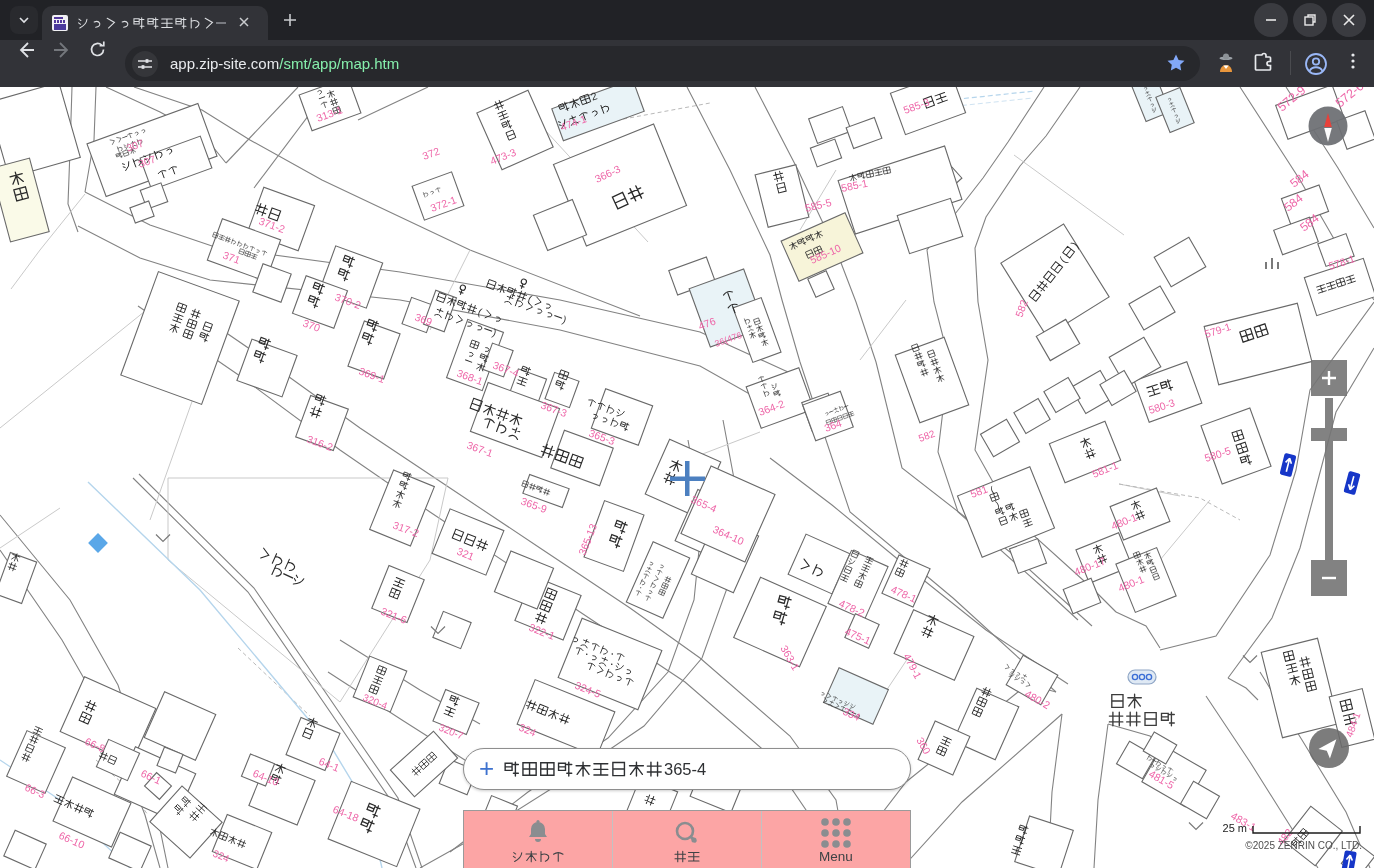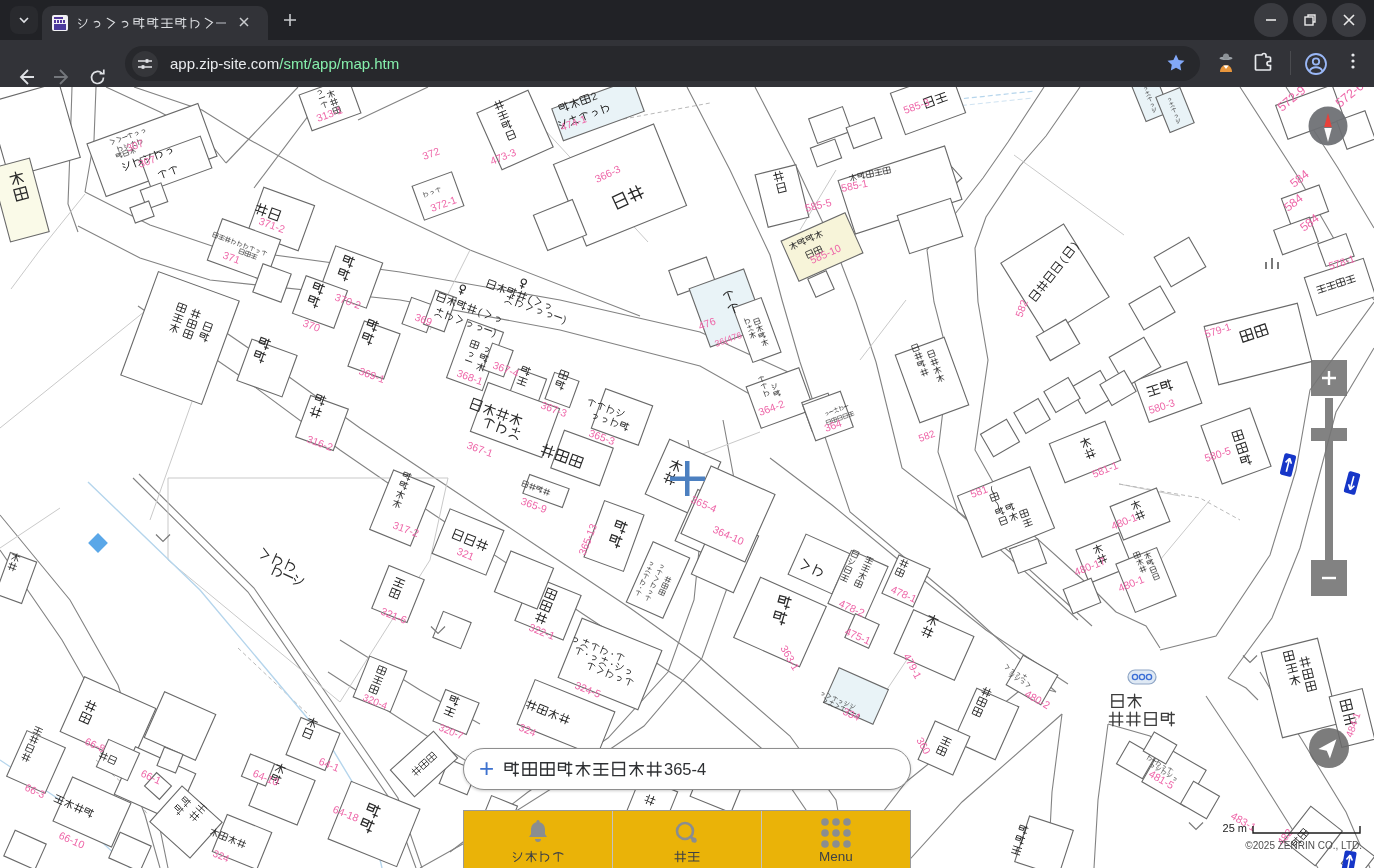--- a/index.html
+++ b/index.html
@@ -7,32 +7,32 @@
 #tab{position:absolute;left:42px;top:6px;width:226px;height:34px;background:#323338;border-radius:10px 10px 0 0;display:flex;align-items:center;padding-left:10px}
 #favicon{width:16px;height:16px;background:#f2f1f5;border-radius:2px;position:relative;flex:none}
 .favrow{position:absolute;left:2px;top:2px;width:9px;height:2px;background:#53399c}
 .favdots{position:absolute;left:2px;top:5px;width:13px;display:flex;gap:1px}
 .favdots i{width:2px;height:3px;background:#53399c;display:block}
 #favicon:after{content:"";position:absolute;left:2px;top:9px;width:12px;height:6px;background:#4b3a9c}
 #tabx{margin-left:12px}
 #newtab{position:absolute;left:283px;top:13px}
 #winbtns{position:absolute;right:8px;top:3px;display:flex;gap:5px}
 .wb{width:34px;height:34px;border-radius:50%;background:#3a3b40;display:flex;align-items:center;justify-content:center}
-#toolbar{position:absolute;left:0;top:40px;width:1374px;height:47px;background:#323338;display:flex;align-items:flex-end}
+#toolbar{position:absolute;left:0;top:40px;width:1374px;height:47px;background:#323338;display:flex;align-items:flex-start}
 .navic{margin-left:16px}
 #omnibox{position:absolute;left:125px;top:6px;width:1075px;height:35px;background:#27282c;border-radius:18px;display:flex;align-items:center}
 #siteinfo{width:26px;height:26px;border-radius:50%;background:#35363a;margin-left:7px;display:flex;align-items:center;justify-content:center}
 .url1{color:#e8eaed;font-size:15px;margin-left:12px}
 .url2{color:#86efac;font-size:15px}
 #star{position:absolute;right:14px;top:7px}
 #tbsep{position:absolute;top:11px;width:1px;height:24px;background:#4a4b4f}
 .exticon{position:absolute;top:12px;display:flex;align-items:center}
 #searchbar{position:absolute;left:463px;top:748px;width:448px;height:42px;background:#fff;border:1px solid #8e8e8e;border-radius:21px;display:flex;align-items:center;box-shadow:0 1px 3px rgba(0,0,0,.2)}
 #plus{color:#3e72cf;font-size:26px;font-weight:normal;margin:0 7px 3px 15px;line-height:1}
-#bottomnav{position:absolute;left:463px;top:810px;width:448px;height:58px;background:#eab308;border:1px solid #9a9a9a;border-bottom:none;display:flex}
+#bottomnav{position:absolute;left:463px;top:810px;width:448px;height:58px;background:#fca5a5;border:1px solid #9a9a9a;border-bottom:none;display:flex}
 .navcell{flex:1;display:flex;flex-direction:column;align-items:center;justify-content:flex-start;padding-top:7px;border-right:1px solid #c2c2c2}
 .navcell:last-child{border-right:none}
 .latlabel{font-size:13.5px;color:#3f4245;margin-top:1px}
 </style></head>
 <body>
 <svg width="1374" height="781" viewBox="0 0 1374 781" style="position:absolute;left:0;top:87px;background:#fff">
     <defs>
       <path id="g0" d="M.08,.18H.92M.08,.52H.92M.08,.86H.92M.5,.18V.86" fill="none" stroke="currentColor" stroke-width="0.085" stroke-linecap="round"></path>
       <path id="g1" d="M.15,.1H.85V.9H.15ZM.15,.5H.85" fill="none" stroke="currentColor" stroke-width="0.085" stroke-linecap="round"></path>
       <path id="g2" d="M.1,.12H.9V.88H.1ZM.1,.5H.9M.5,.12V.88" fill="none" stroke="currentColor" stroke-width="0.085" stroke-linecap="round"></path>

